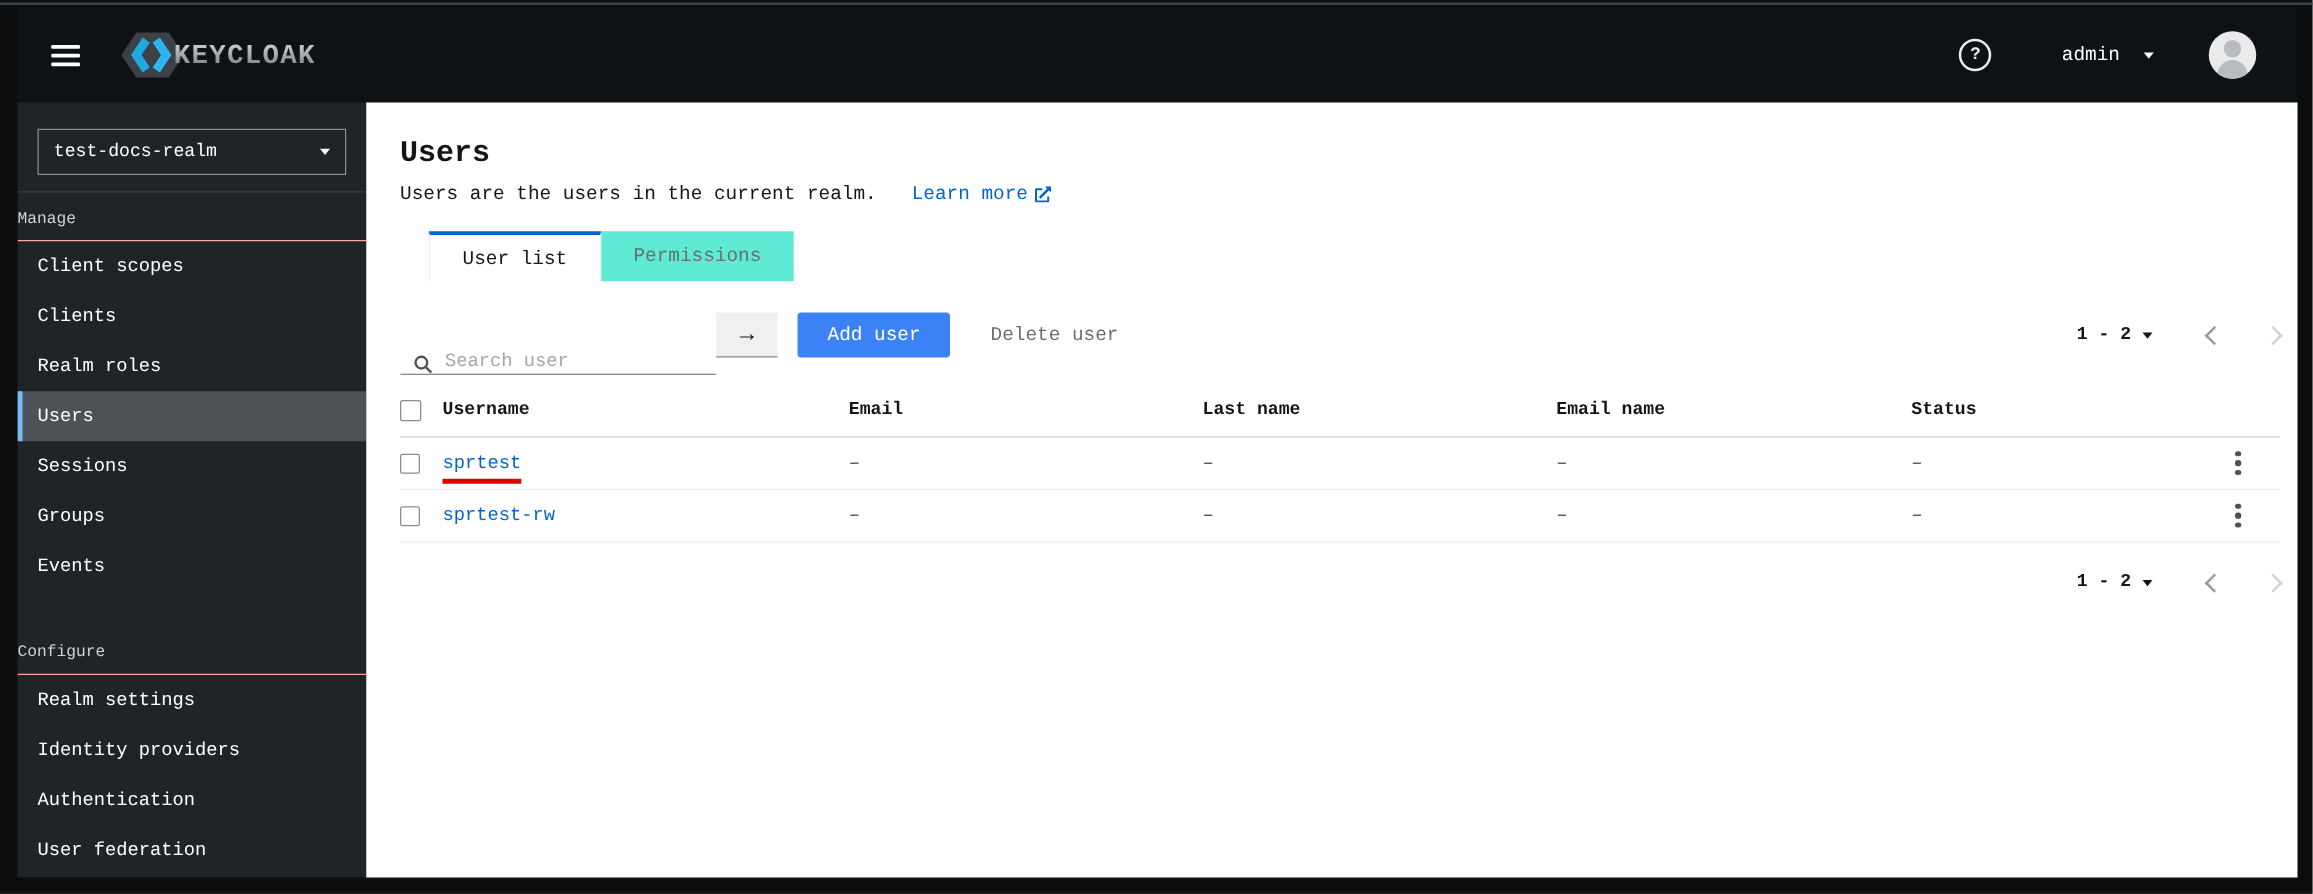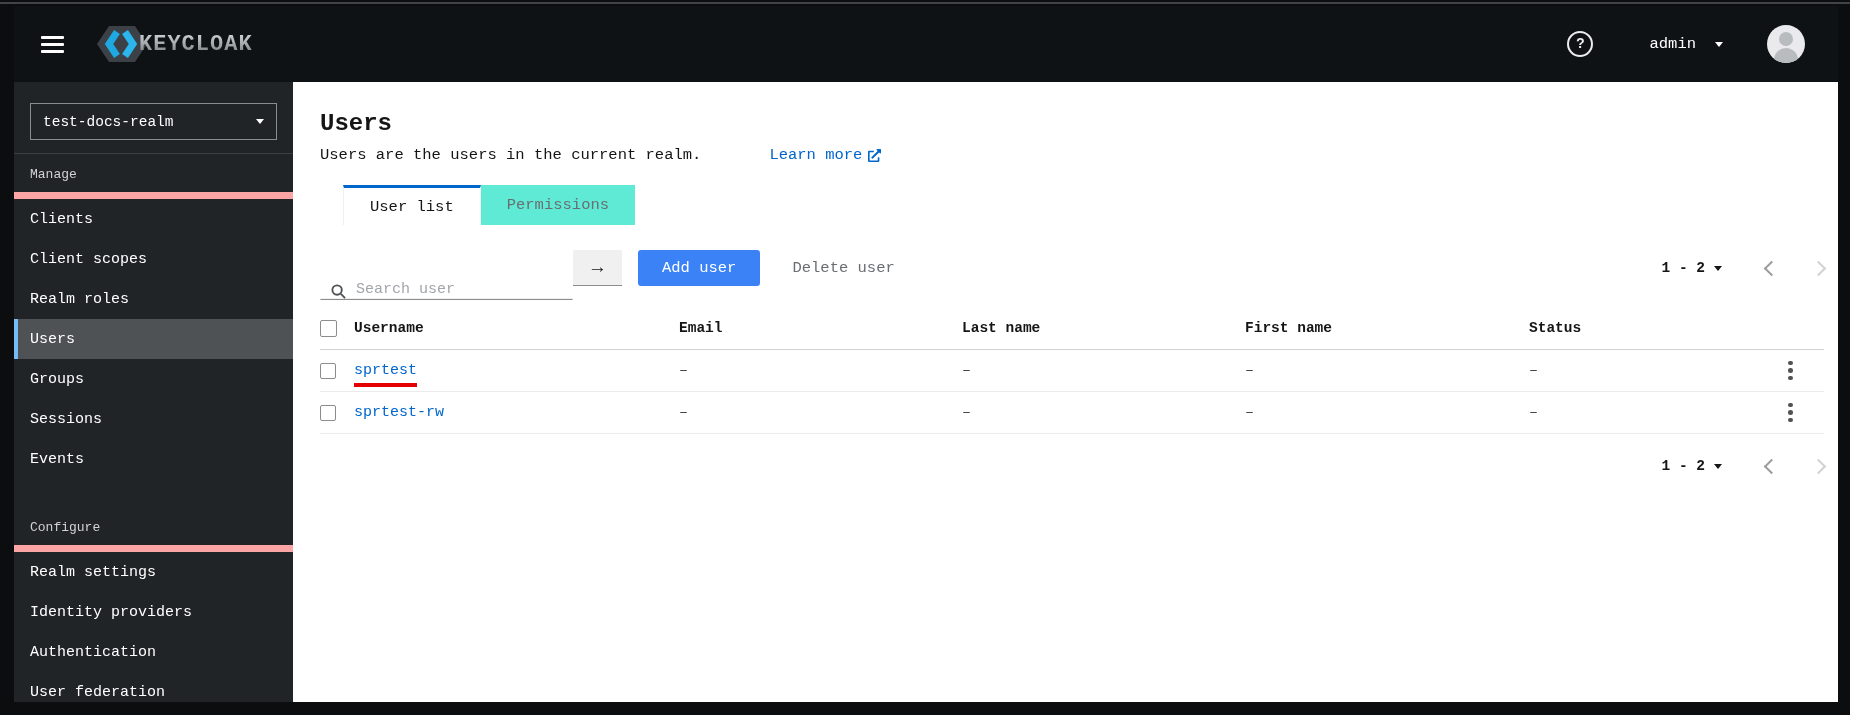--- a/index.html
+++ b/index.html
@@ -31,30 +31,30 @@
   .avatar .head{position:absolute;top:7px;left:50%;transform:translateX(-50%);width:14px;height:14px;border-radius:50%;background:#b9bcbe;}
   .avatar .torso{position:absolute;top:23px;left:50%;transform:translateX(-50%);width:24px;height:16px;border-radius:12px 12px 0 0;background:#b9bcbe;}
 
   
   .app-body{flex:1;display:flex;min-height:0;}
   .sidebar{flex:0 0 279px;background:#212427;display:flex;flex-direction:column;overflow:hidden;}
   .realm-block{padding:21px 16px 13px;border-bottom:1px solid #3c3f42;}
   .realm-select{width:100%;height:37px;background:transparent;border:1px solid #8a8d90;color:#ffffff;
     font-size:14.5px;font-family:inherit;display:flex;align-items:center;justify-content:space-between;padding:0 12px;cursor:pointer;}
   .realm-select .caret{color:#ffffff;}
-  .nav-section-label{padding:13px 16px 10px;font-size:13px;color:#d2d2d2;border-bottom:7px solid #fca5a5;}
+  .nav-section-label{padding:13px 0 10px;font-size:13px;color:#d2d2d2;border-bottom:1px solid #fca5a5;}
   .nav-section-label.gap-top{margin-top:28px;}
   .nav-item{height:40px;display:flex;align-items:center;padding-left:16px;color:#ffffff;font-size:15px;cursor:pointer;position:relative;}
   .nav-item.selected{background:#4f5255;}
   .nav-item.selected::before{content:"";position:absolute;left:0;top:0;bottom:0;width:4px;background:#73bcf7;}
 
   
   .content{flex:1;background:#ffffff;padding:0 14px 0 27px;position:relative;min-width:0;}
   .page-title{margin:28px 0 0;font-size:24px;font-weight:600;color:#151515;}
-  .desc-row{margin-top:9px;display:flex;align-items:center;font-size:15.5px;color:#151515;gap:40px;}
+  .desc-row{margin-top:9px;display:flex;align-items:center;font-size:15.5px;color:#151515;}
   .learn-link{margin-left:28px;color:#0066cc;text-decoration:none;display:flex;align-items:center;gap:6px;font-size:15.5px;cursor:pointer;}
   .ext-icon{width:13px;height:13px;fill:#0066cc;}
 
   .tabs{margin-top:21px;display:flex;margin-left:23px;}
   .tab{height:40px;display:flex;align-items:center;padding:0 26px;font-size:15.5px;cursor:pointer;box-sizing:border-box;}
   .tab.active{background:#ffffff;border-top:3px solid #0066cc;color:#151515;border-left:1px solid #f0f0f0;border-right:1px solid #f0f0f0;}
   .tab.inactive{background:#5eead4;color:#6a6e73;}
 
   .toolbar{margin-top:25px;display:flex;align-items:center;}
   .search-group{display:flex;align-items:stretch;height:36px;}
@@ -122,26 +122,26 @@
     <div class="app-body">
       <nav class="sidebar">
         <div class="realm-block">
           <button class="realm-select">
             <span>test-docs-realm</span>
             <span class="caret"></span>
           </button>
         </div>
         <div id="sidebar-nav">
             <div class="nav-section-label">Manage</div>
+            <div class="nav-item">Client scopes</div>
             <div class="nav-item">Clients</div>
-            <div class="nav-item">Client scopes</div>
             <div class="nav-item">Realm roles</div>
             <div class="nav-item selected">Users</div>
+            <div class="nav-item">Sessions</div>
             <div class="nav-item">Groups</div>
-            <div class="nav-item">Sessions</div>
             <div class="nav-item">Events</div>
             <div class="nav-section-label gap-top">Configure</div>
             <div class="nav-item">Realm settings</div>
             <div class="nav-item">Identity providers</div>
             <div class="nav-item">Authentication</div>
             <div class="nav-item">User federation</div>
           </div>
       </nav>
 
       <main class="content">
@@ -186,21 +186,21 @@
         </div>
 
         <div class="user-table" id="users-table">
             <div class="trow head">
               <div>
                 <div class="cb"></div>
               </div>
               <div>Username</div>
               <div>Email</div>
               <div>Last name</div>
-              <div>First name</div>
+              <div>Email name</div>
               <div>Status</div>
               <div></div>
             </div>
             <div class="trow data">
               <div>
                 <div class="cb"></div>
               </div>
               <div><a class="user-link">sprtest<div class="red-underline"></div></a></div>
               <div>–</div>
               <div>–</div>

